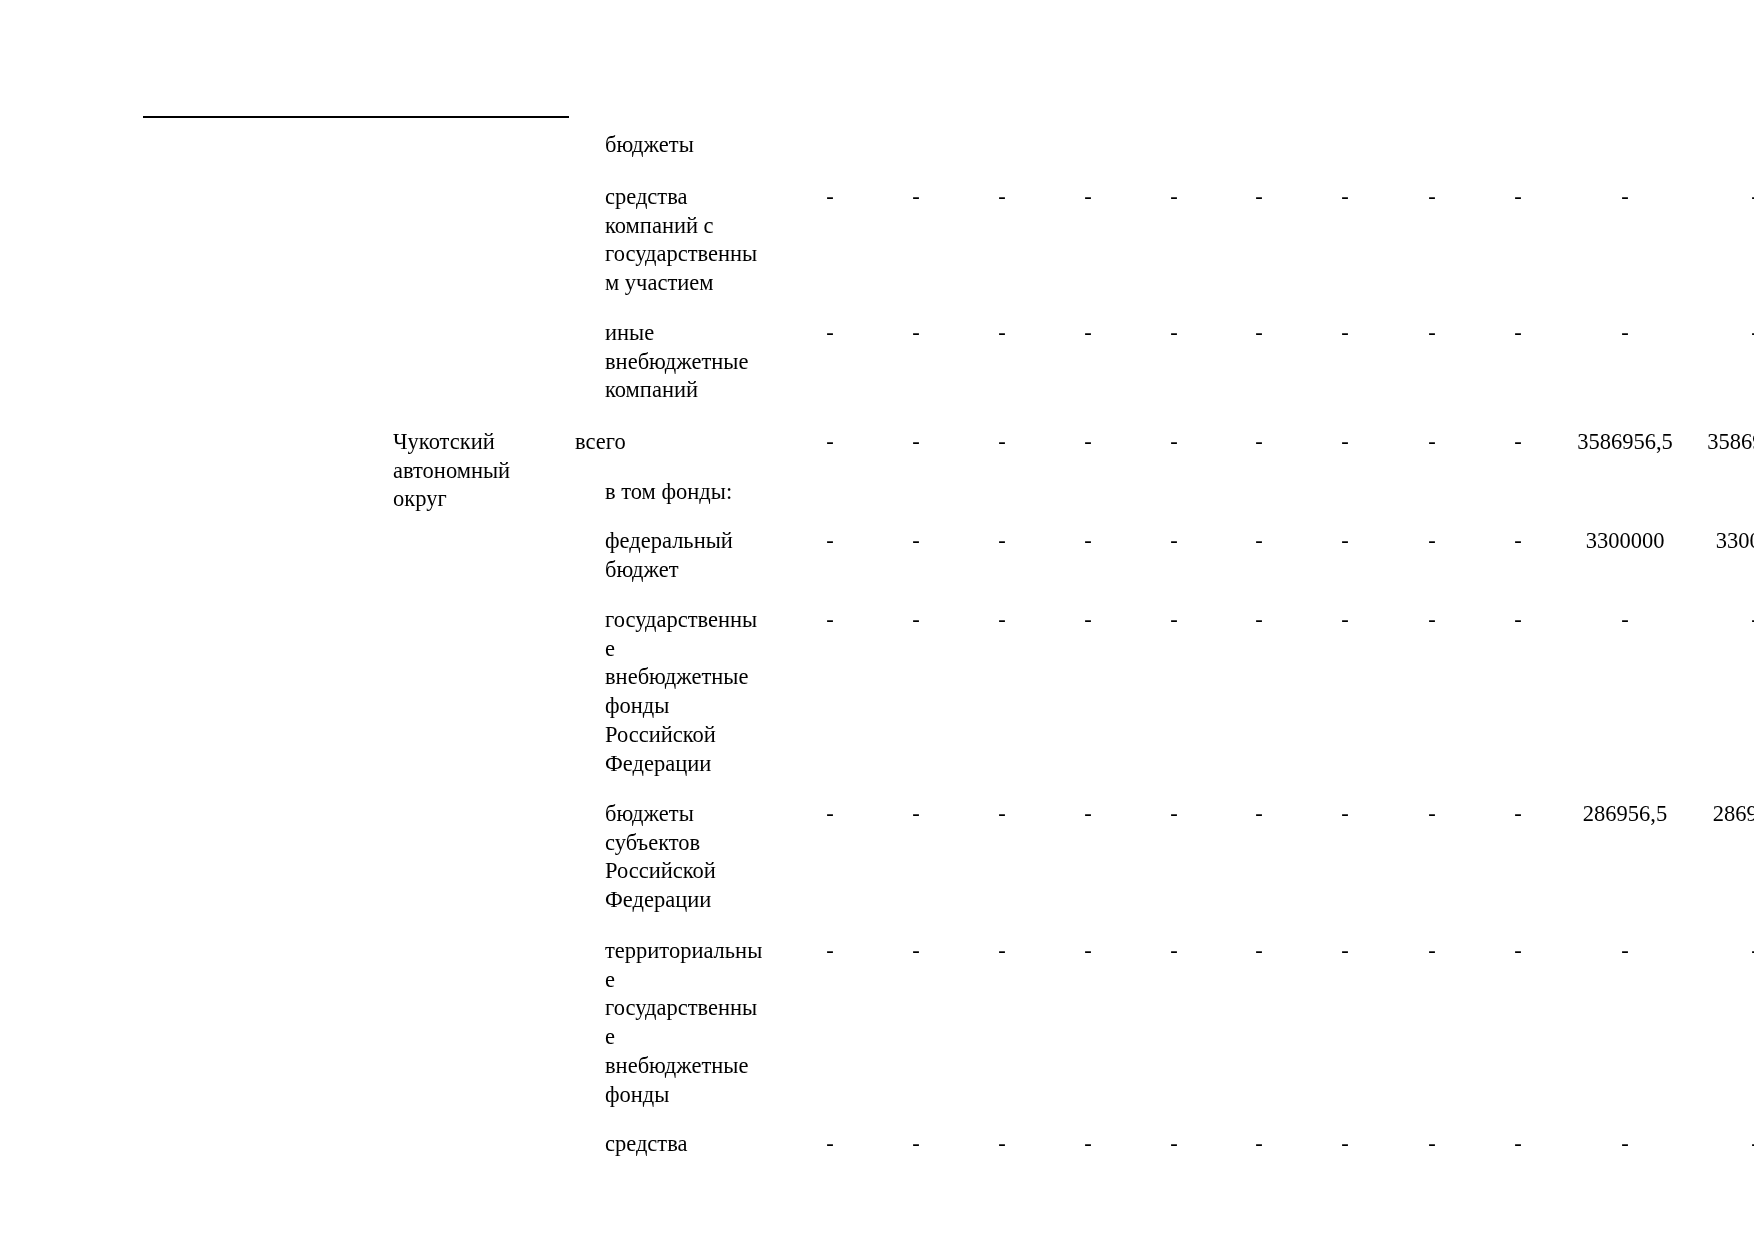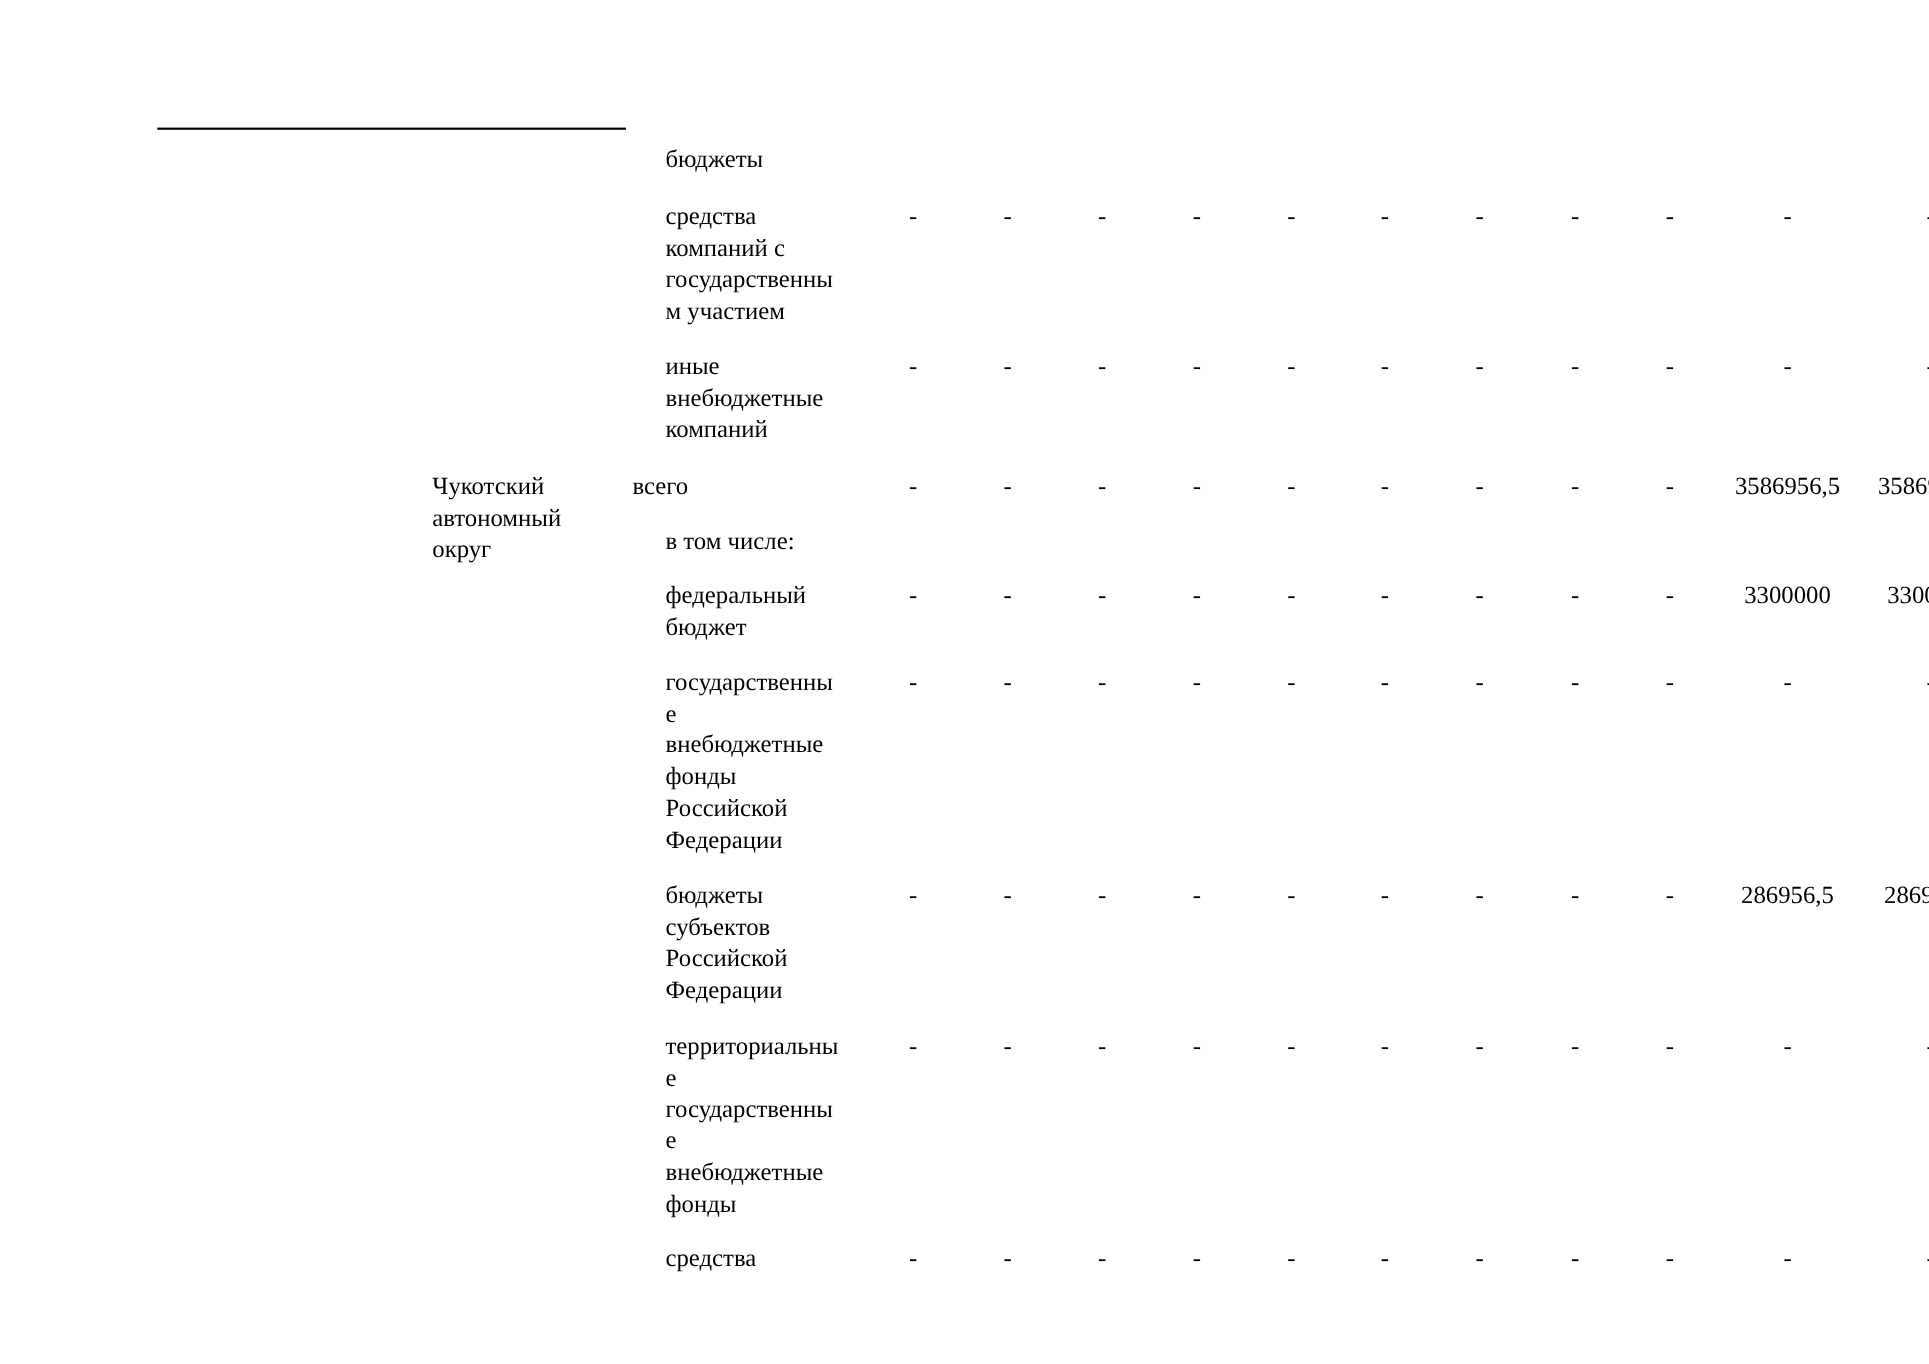--- a/index.html
+++ b/index.html
@@ -106,21 +106,21 @@
         <div class="cell" style="left: 1088px;">-</div>
         <div class="cell" style="left: 1174px;">-</div>
         <div class="cell" style="left: 1259px;">-</div>
         <div class="cell" style="left: 1345px;">-</div>
         <div class="cell" style="left: 1432px;">-</div>
         <div class="cell" style="left: 1518px;">-</div>
         <div class="cell" style="left: 1625px;">3586956,5</div>
         <div class="cell" style="left: 1755px;">3586956,5</div>
       </div>
       <div class="row" style="top: 478px;">
-        <div class="label">в том числе:</div>
+        <div class="label">в том фонды:</div>
       </div>
       <div class="row" style="top: 527px;">
         <div class="label">федеральный
 бюджет</div>
         <div class="cell" style="left: 830px;">-</div>
         <div class="cell" style="left: 916px;">-</div>
         <div class="cell" style="left: 1002px;">-</div>
         <div class="cell" style="left: 1088px;">-</div>
         <div class="cell" style="left: 1174px;">-</div>
         <div class="cell" style="left: 1259px;">-</div>

